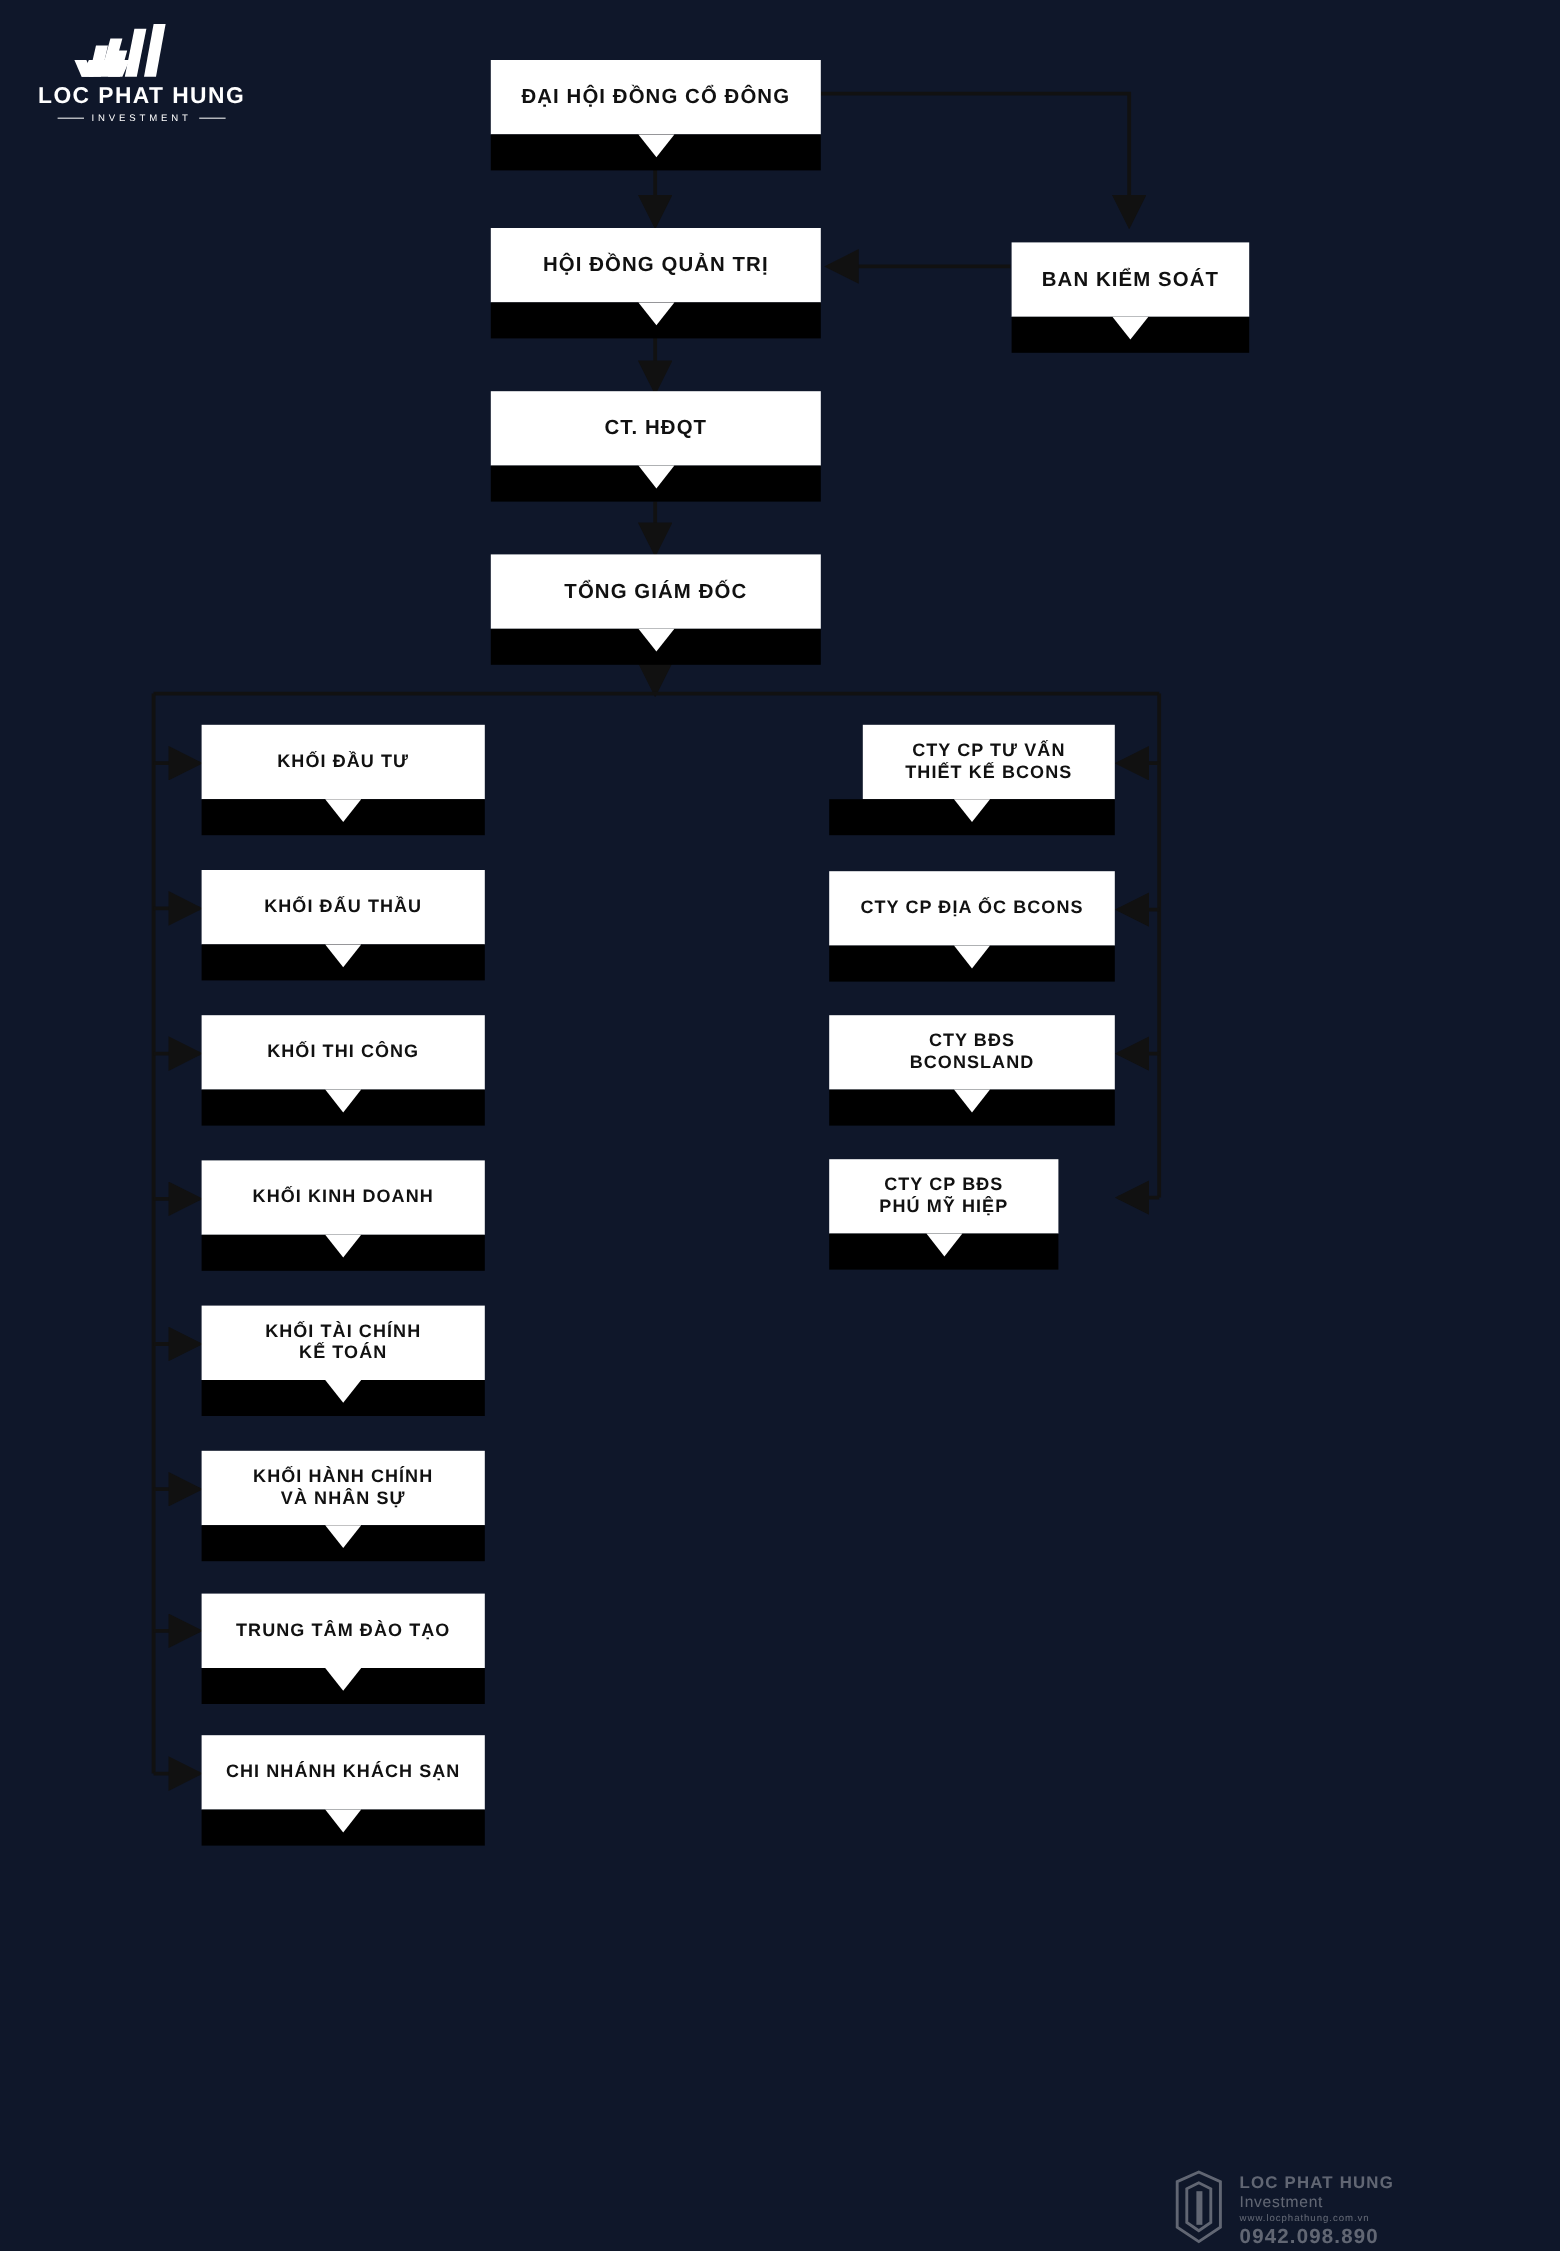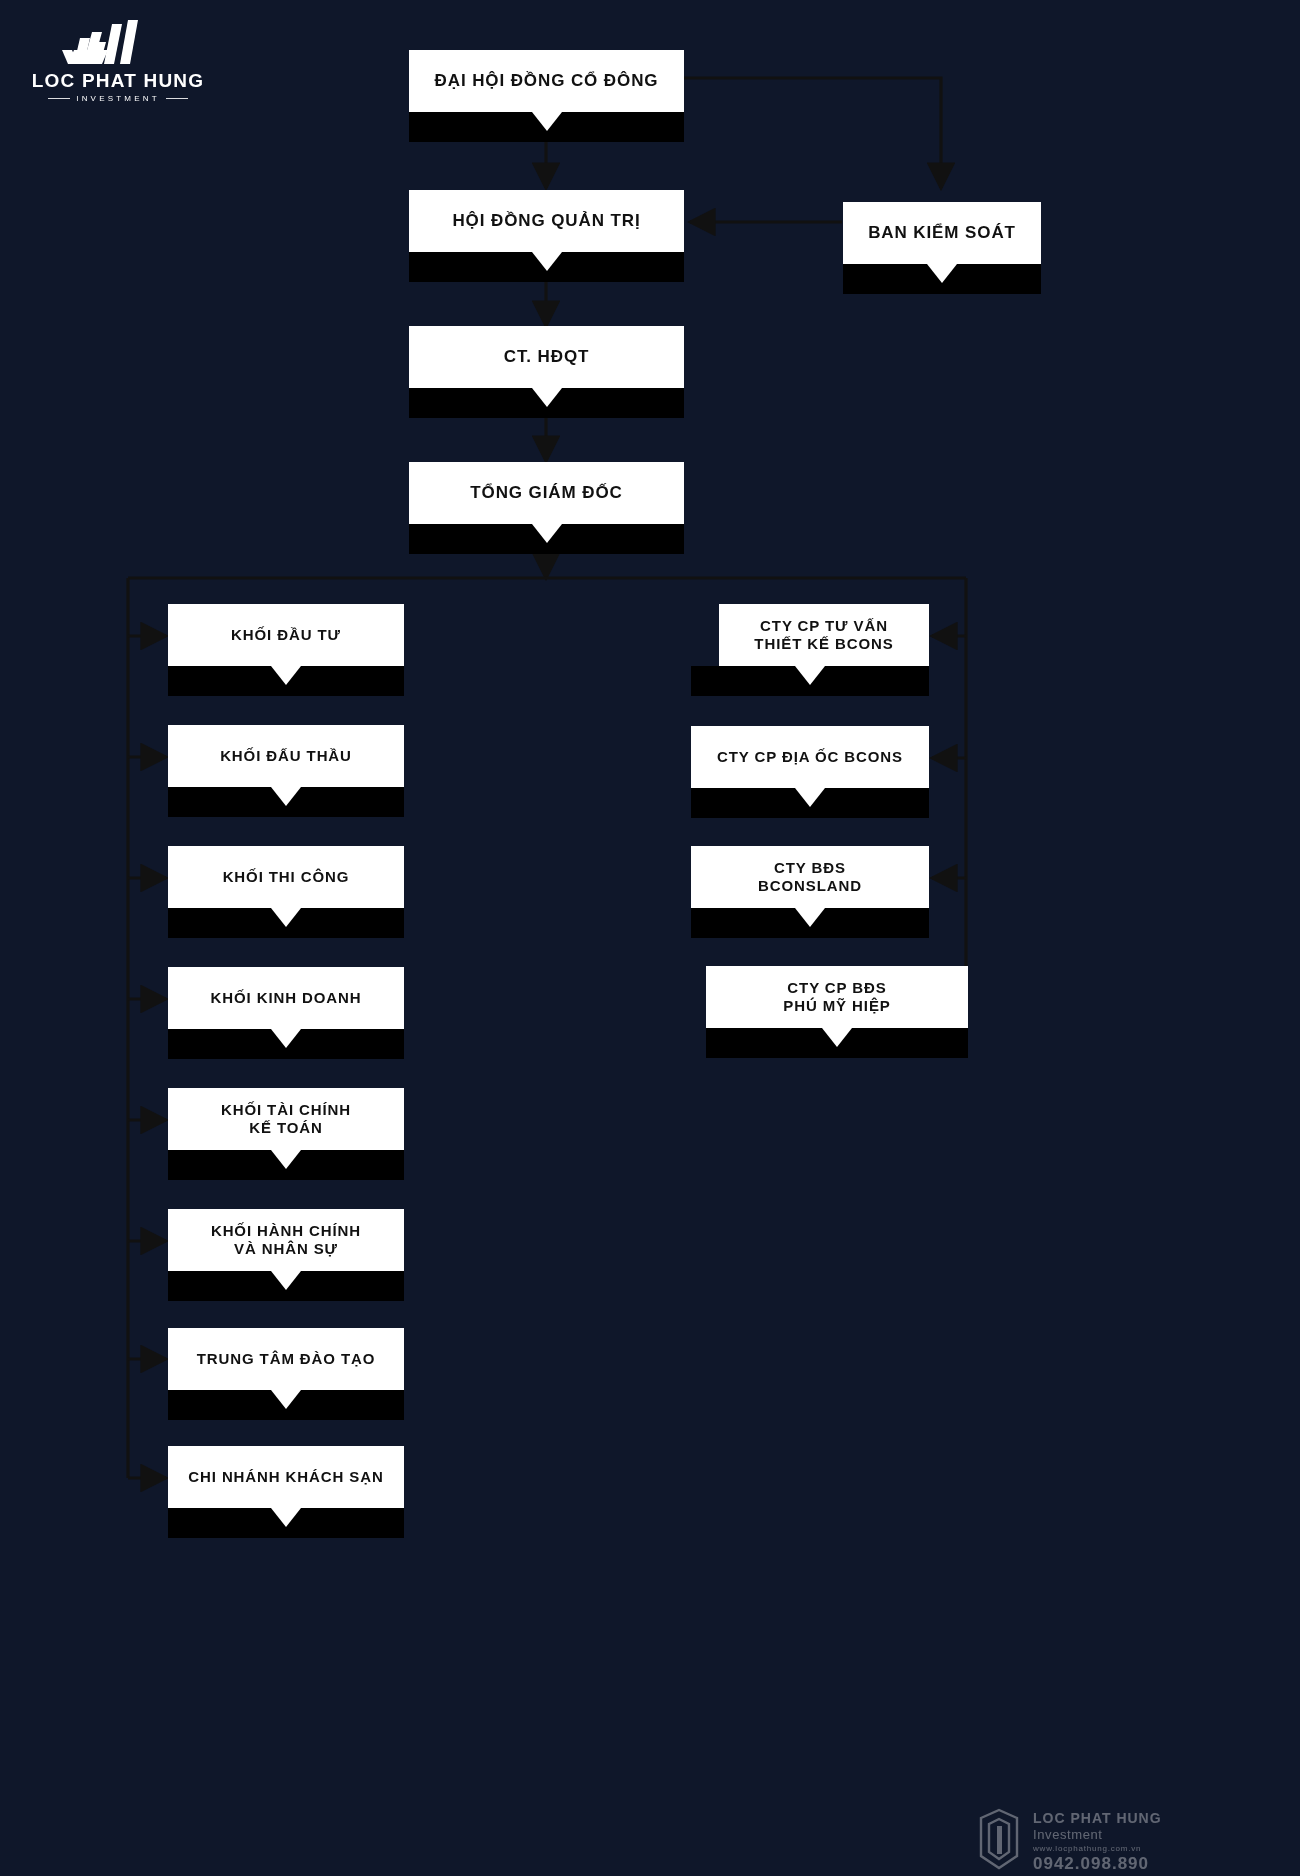--- a/index.html
+++ b/index.html
@@ -280,21 +280,21 @@
   </div>
 
   <div class="node leaf" style="left:691px; top:846px; width:238px;">
     <div class="node-head" style="height:62px; flex-direction:column;">
       <span>CTY BĐS</span>
       <span>BCONSLAND</span>
     </div>
     <div class="node-foot" style="height:30px;"></div>
   </div>
 
-  <div class="node leaf" style="left:691px; top:966px; width:262px;margin-left:15px;">
+  <div class="node leaf" style="left:691px; top:966px; width:191px;">
     <div class="node-head" style="height:62px; flex-direction:column;">
       <span>CTY CP BĐS</span>
       <span>PHÚ MỸ HIỆP</span>
     </div>
     <div class="node-foot" style="height:30px;"></div>
   </div>
 
   <div style="position:absolute; left:975px; top:1808px; width:300px; height:62px; display:flex; align-items:flex-start; gap:10px; opacity:.34;">
     <svg width="48" height="62" viewBox="0 0 48 62">
       <g fill="none" stroke="#ffffff" stroke-width="2.4">

